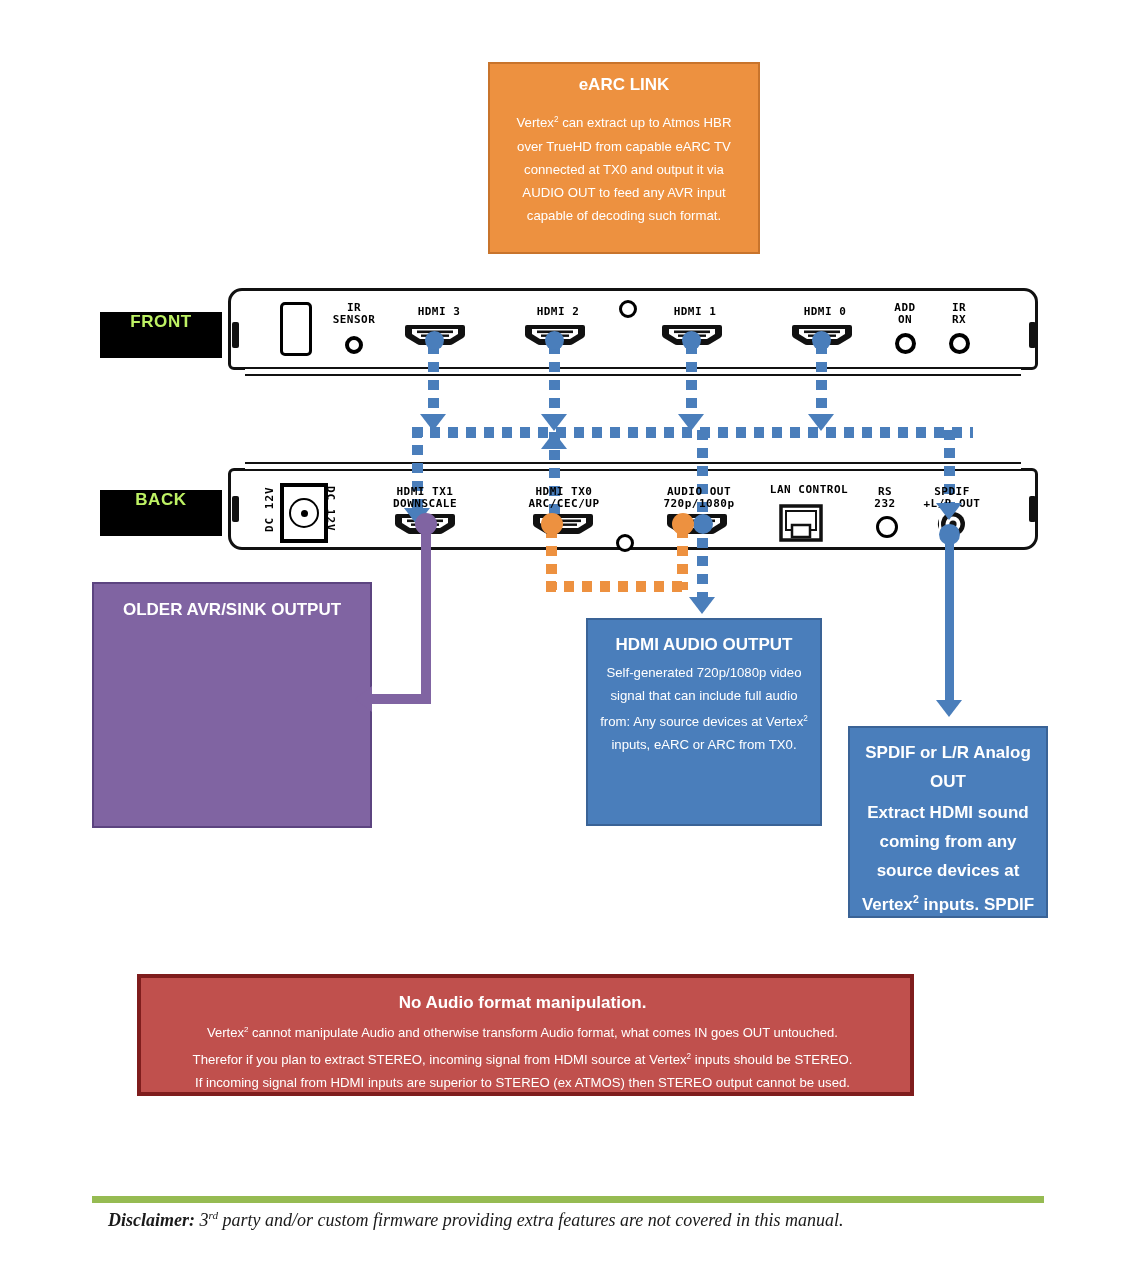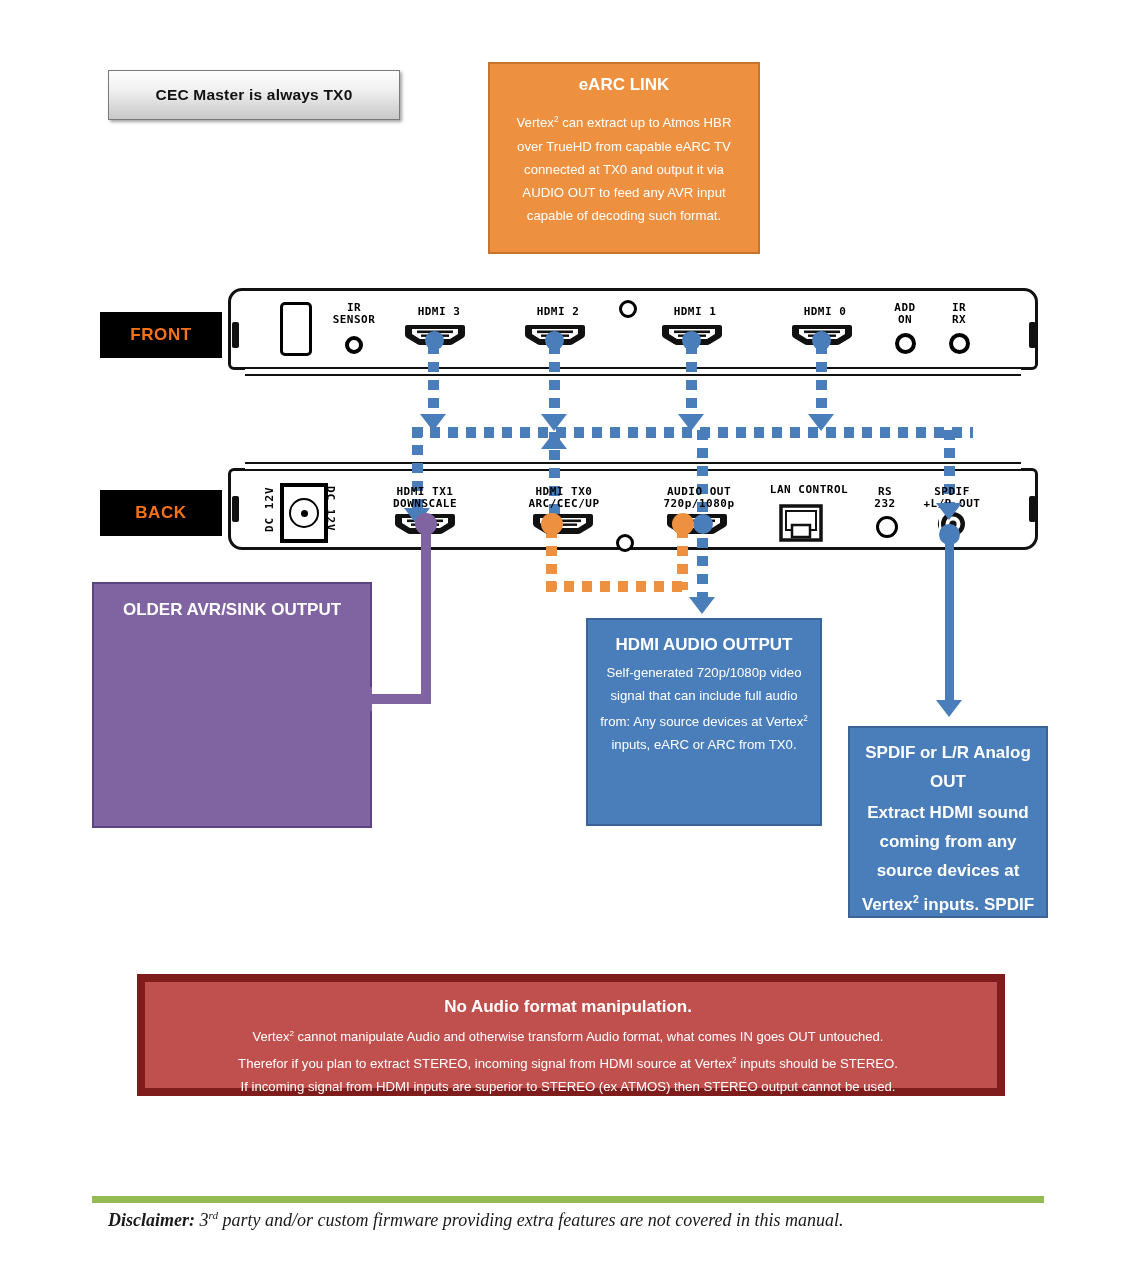--- a/index.html
+++ b/index.html
@@ -66,25 +66,25 @@
     position:absolute;
     width:7px;height:26px;
     background:#111;
     border-radius:2px;
   }
 
   
   .facelabel{
     position:absolute;
     background:#000;
-    color:#f97316;
+    color:#bef264;
     font-weight:bold;
     font-size:17px;
     letter-spacing:.6px;
-    display:flex;align-items:center;justify-content:center;
+    display:flex;align-items:flex-start;justify-content:center;
     z-index:6;
   }
 
   
   .plabel{
     position:absolute;
     font-family:"DejaVu Sans Mono","Liberation Mono",monospace;
     font-weight:bold;
     font-size:11px;
     line-height:12px;
@@ -172,23 +172,20 @@
     white-space:nowrap;
   }
   .disclaimer b{font-weight:bold;font-style:italic;}
   sup{font-size:.62em;vertical-align:super;}
 </style>
 </head>
 <body>
 
 <div id="page">
 
-  <div class="greybox" style="left:108px;top:70px;width:292px;height:50px;">
-    <span>CEC Master is always TX0</span>
-  </div>
 
   <div class="callout" style="left:488px;top:62px;width:272px;height:192px;background:#ED9140;border:2px solid #C8742C;padding:9px 16px 0 16px;">
     <span class="c-title" style="font-size:17px;margin-bottom:12px;">eARC LINK</span>
     <span class="c-body" style="font-size:13.2px;line-height:23px;">Vertex<sup>2</sup> can extract up to Atmos HBR over TrueHD from capable eARC TV connected at TX0 and output it via AUDIO OUT to feed any AVR input capable of decoding such format.</span>
   </div>
 
   <div class="facelabel" style="left:100px;top:312px;width:122px;height:46px;">
     <span>FRONT</span>
   </div>
 
@@ -368,21 +365,21 @@
   <div class="callout" style="left:586px;top:618px;width:236px;height:208px;background:#4A7EBB;border:2px solid #3A6396;padding:10px 10px 0 10px;">
     <span class="c-title" style="font-size:17px;line-height:29px;margin-bottom:2px;">HDMI AUDIO OUTPUT</span>
     <span class="c-body" style="font-size:13.2px;line-height:23px;">Self-generated 720p/1080p video signal that can include full audio from: Any source devices at Vertex<sup>2</sup> inputs, eARC or ARC from TX0.</span>
   </div>
 
   <div class="callout" style="left:848px;top:726px;width:200px;height:192px;background:#4A7EBB;border:2px solid #3A6396;padding:10px 10px 0 10px;">
     <span class="c-title" style="font-size:17px;line-height:29px;margin-bottom:2px;">SPDIF or L/R Analog OUT</span>
     <span class="c-body" style="font-size:17px;line-height:29px;font-weight:bold;">Extract HDMI sound coming from any source devices at Vertex<sup>2</sup> inputs. SPDIF can also output ARC from TX0.</span>
   </div>
 
-  <div class="callout" style="left:137px;top:974px;width:868px;height:122px;background:#C0504D;border:8px solid #7f1d1d;padding:13px 10px 0 4px;">
+  <div class="callout" style="left:137px;top:974px;width:777px;height:122px;background:#C0504D;border:4px solid #7f1d1d;padding:13px 10px 0 4px;">
     <span class="c-title" style="font-size:17px;margin-bottom:4px;">No Audio format manipulation.</span>
     <span class="c-body" style="font-size:13px;line-height:23px;">Vertex<sup>2</sup> cannot manipulate Audio and otherwise transform Audio format, what comes IN goes OUT untouched.</span>
     <span class="c-body" style="font-size:13.2px;line-height:23px;">Therefor if you plan to extract STEREO, incoming signal from HDMI source at Vertex<sup>2</sup> inputs should be STEREO.</span>
     <span class="c-body" style="font-size:13.2px;line-height:23px;">If incoming signal from HDMI inputs are superior to STEREO (ex ATMOS) then STEREO output cannot be used.</span>
   </div>
 
   <div class="greenrule" style="left:92px;top:1196px;width:952px;height:7px;"></div>
   <div class="disclaimer" style="left:108px;top:1209px;text-align:right;">
     <b>Disclaimer:</b>
     <span>3</span><sup>rd</sup><span> party and/or custom firmware providing extra features are not covered in this manual.</span>

